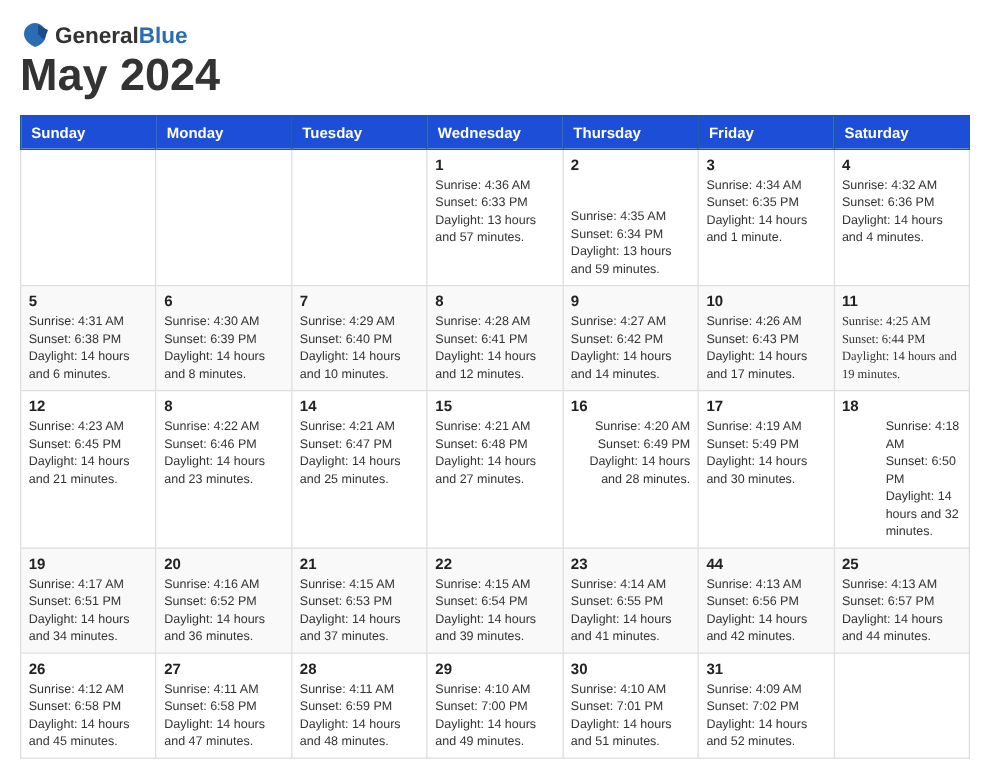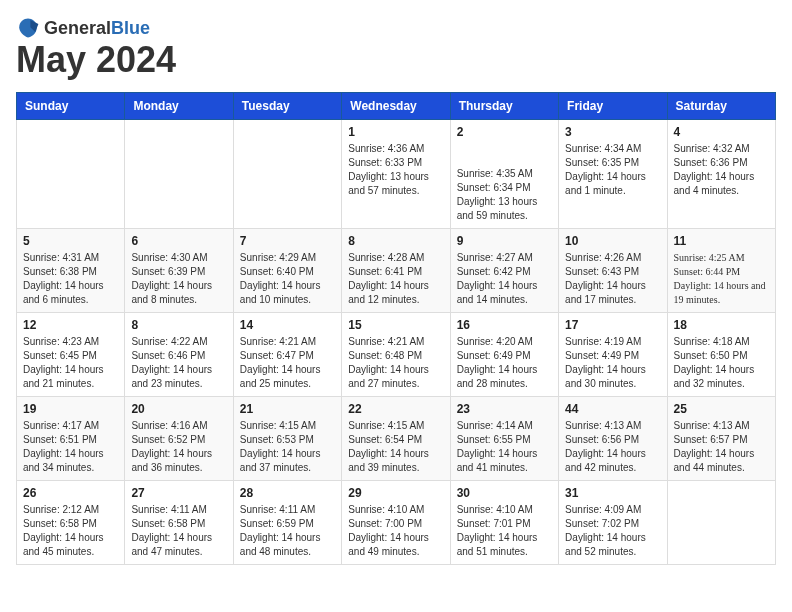--- a/index.html
+++ b/index.html
@@ -216,33 +216,33 @@
 Daylight: 14 hours and 25 minutes.</div>
         </td>
         <td>
           <div class="day-number">15</div>
           <div class="day-info" style="white-space: pre-line;">Sunrise: 4:21 AM
 Sunset: 6:48 PM
 Daylight: 14 hours and 27 minutes.</div>
         </td>
         <td>
           <div class="day-number">16</div>
-          <div class="day-info" style="white-space: pre-line;">Sunrise: 4:20 AM
+          <div class="day-info" style="white-space: pre-line; text-align: right;">Sunrise: 4:20 AM
 Sunset: 6:49 PM
 Daylight: 14 hours and 28 minutes.</div>
         </td>
         <td>
           <div class="day-number">17</div>
           <div class="day-info" style="white-space: pre-line;">Sunrise: 4:19 AM
-Sunset: 4:49 PM
+Sunset: 5:49 PM
 Daylight: 14 hours and 30 minutes.</div>
         </td>
         <td>
           <div class="day-number">18</div>
-          <div class="day-info" style="white-space: pre-line;">Sunrise: 4:18 AM
+          <div class="day-info" style="white-space: pre-line; margin-left: 35px;">Sunrise: 4:18 AM
 Sunset: 6:50 PM
 Daylight: 14 hours and 32 minutes.</div>
         </td>
       </tr>
       <tr>
         <td>
           <div class="day-number">19</div>
           <div class="day-info" style="white-space: pre-line;">Sunrise: 4:17 AM
 Sunset: 6:51 PM
 Daylight: 14 hours and 34 minutes.</div>
@@ -280,21 +280,21 @@
         <td>
           <div class="day-number">25</div>
           <div class="day-info" style="white-space: pre-line;">Sunrise: 4:13 AM
 Sunset: 6:57 PM
 Daylight: 14 hours and 44 minutes.</div>
         </td>
       </tr>
       <tr>
         <td>
           <div class="day-number">26</div>
-          <div class="day-info" style="white-space: pre-line;">Sunrise: 2:12 AM
+          <div class="day-info" style="white-space: pre-line;">Sunrise: 4:12 AM
 Sunset: 6:58 PM
 Daylight: 14 hours and 45 minutes.</div>
         </td>
         <td>
           <div class="day-number">27</div>
           <div class="day-info" style="white-space: pre-line;">Sunrise: 4:11 AM
 Sunset: 6:58 PM
 Daylight: 14 hours and 47 minutes.</div>
         </td>
         <td>

